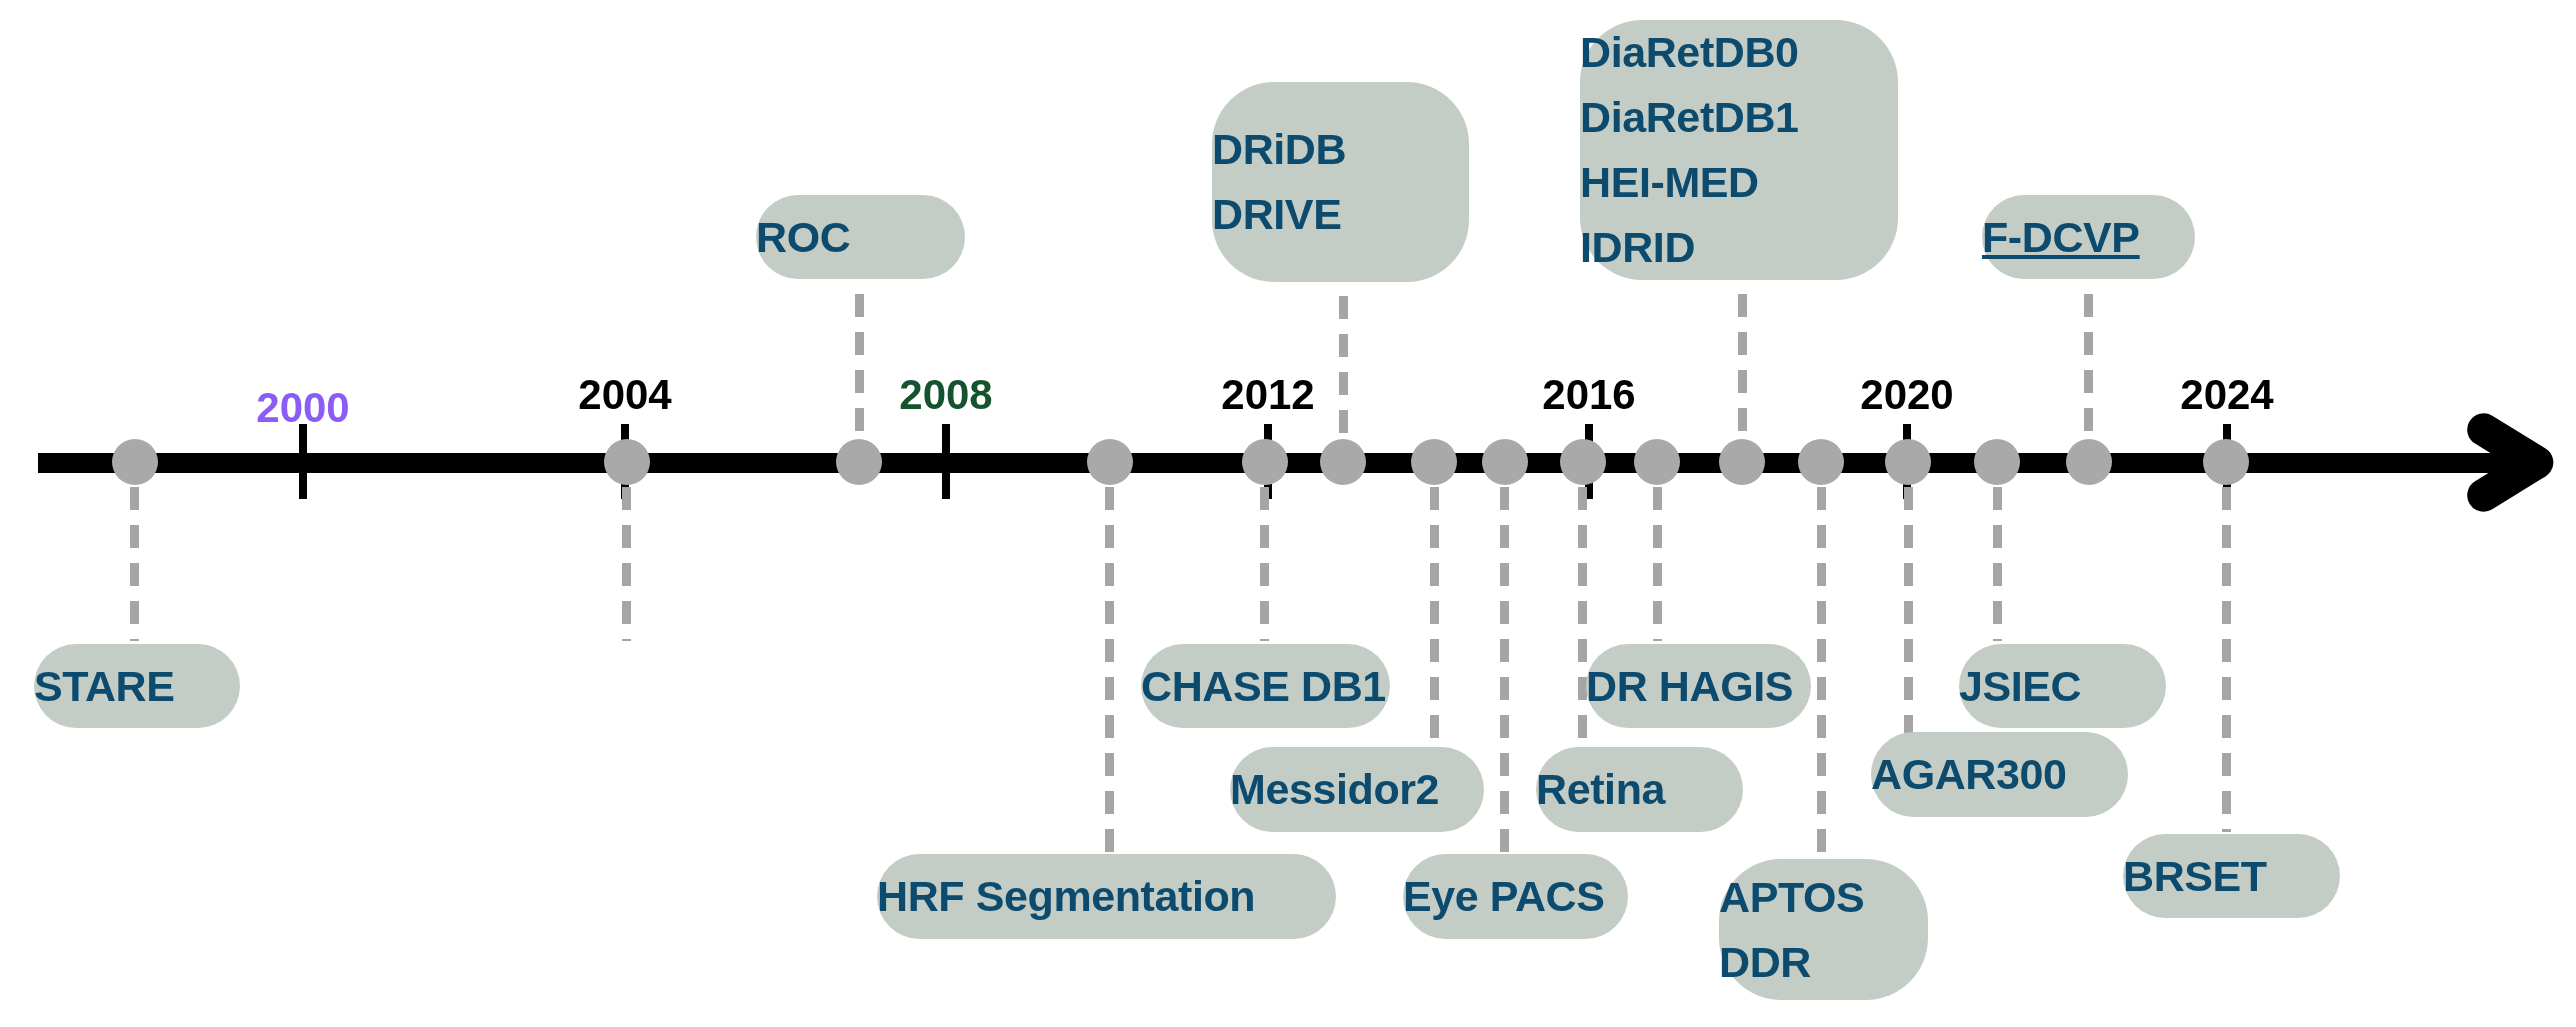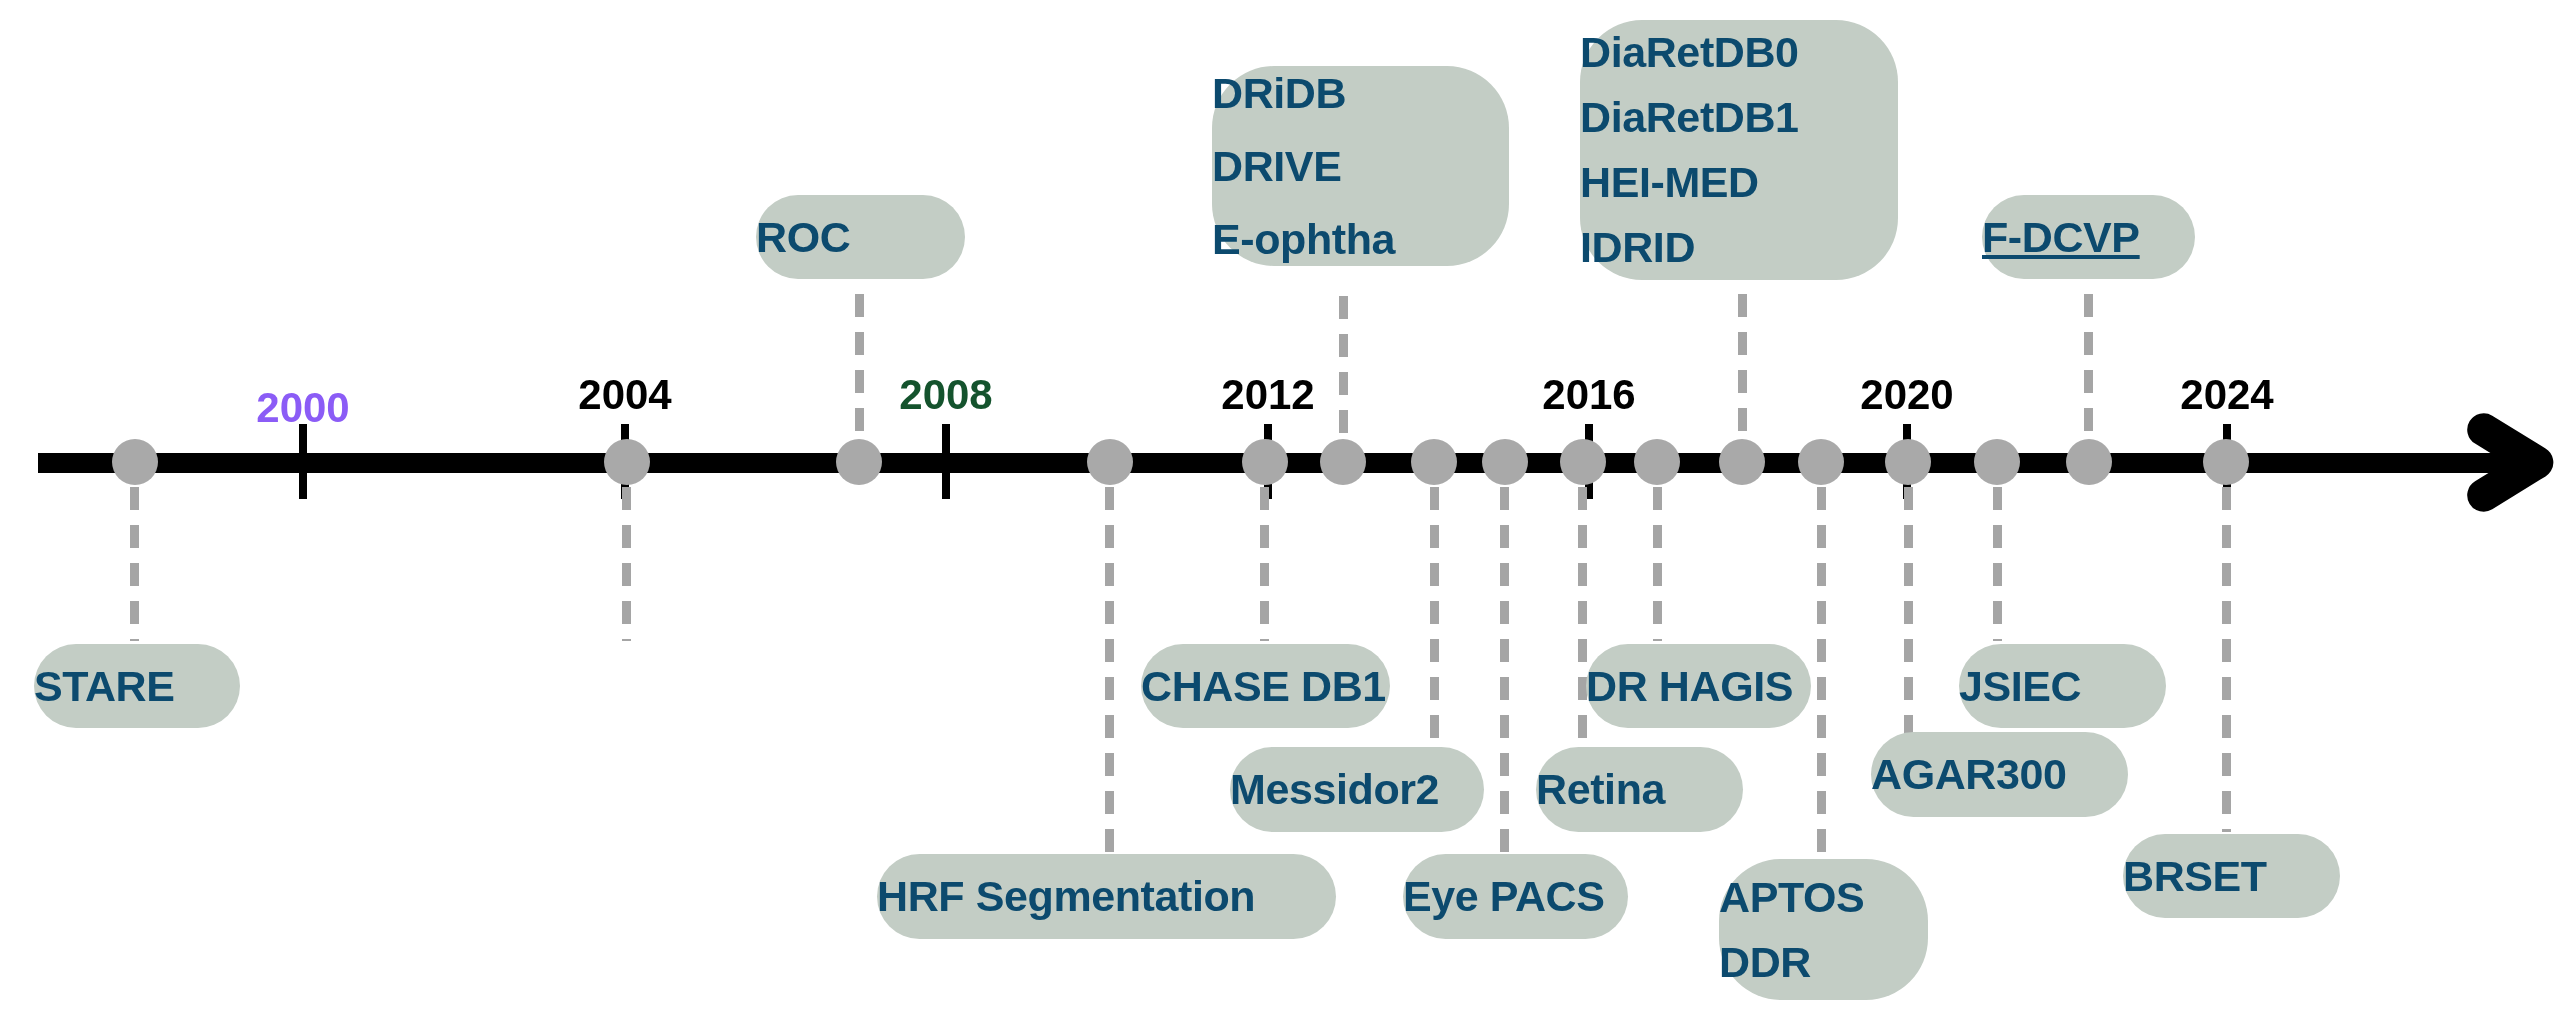--- a/index.html
+++ b/index.html
@@ -100,24 +100,23 @@
     <div class="pill" style="left: 877px; top: 854px; width: 459px; height: 85px; background: rgb(195, 205, 197); border-radius: 43px;">
       <div class="line">HRF Segmentation</div>
     </div>
     <div class="dash" style="left: 1260px; top: 487px; height: 154px; background: repeating-linear-gradient(rgb(165, 165, 165) 0px, rgb(165, 165, 165) 23px, transparent 23px, transparent 38px);"></div>
     <div class="dot" style="left: 1242px; top: 439px; background: rgb(169, 169, 169);"></div>
     <div class="pill" style="left: 1141px; top: 644px; width: 249px; height: 84px; background: rgb(195, 205, 197); border-radius: 43px;">
       <div class="line">CHASE DB1</div>
     </div>
     <div class="dash" style="left: 1339px; top: 296px; height: 142px; background: repeating-linear-gradient(rgb(165, 165, 165) 0px, rgb(165, 165, 165) 23px, transparent 23px, transparent 38px);"></div>
     <div class="dot" style="left: 1320px; top: 439px; background: rgb(169, 169, 169);"></div>
-    <div class="pill" style="left: 1212px; top: 66px; width: 297px; height: 200px; background: rgb(195, 205, 197); border-radius: 62px; gap: 8px;">
+    <div class="pill" style="left: 1212px; top: 82px; width: 257px; height: 200px; background: rgb(195, 205, 197); border-radius: 62px;">
       <div class="line">DRiDB</div>
       <div class="line">DRIVE</div>
-      <div class="line">E-ophtha</div>
     </div>
     <div class="dash" style="left: 1430px; top: 487px; height: 258px; background: repeating-linear-gradient(rgb(165, 165, 165) 0px, rgb(165, 165, 165) 23px, transparent 23px, transparent 38px);"></div>
     <div class="dot" style="left: 1411px; top: 439px; background: rgb(169, 169, 169);"></div>
     <div class="pill" style="left: 1230px; top: 747px; width: 254px; height: 85px; background: rgb(195, 205, 197); border-radius: 43px;">
       <div class="line">Messidor2</div>
     </div>
     <div class="dash" style="left: 1500px; top: 487px; height: 365px; background: repeating-linear-gradient(rgb(165, 165, 165) 0px, rgb(165, 165, 165) 23px, transparent 23px, transparent 38px);"></div>
     <div class="dot" style="left: 1482px; top: 439px; background: rgb(169, 169, 169);"></div>
     <div class="pill" style="left: 1403px; top: 854px; width: 225px; height: 85px; background: rgb(195, 205, 197); border-radius: 43px;">
       <div class="line">Eye PACS</div>

